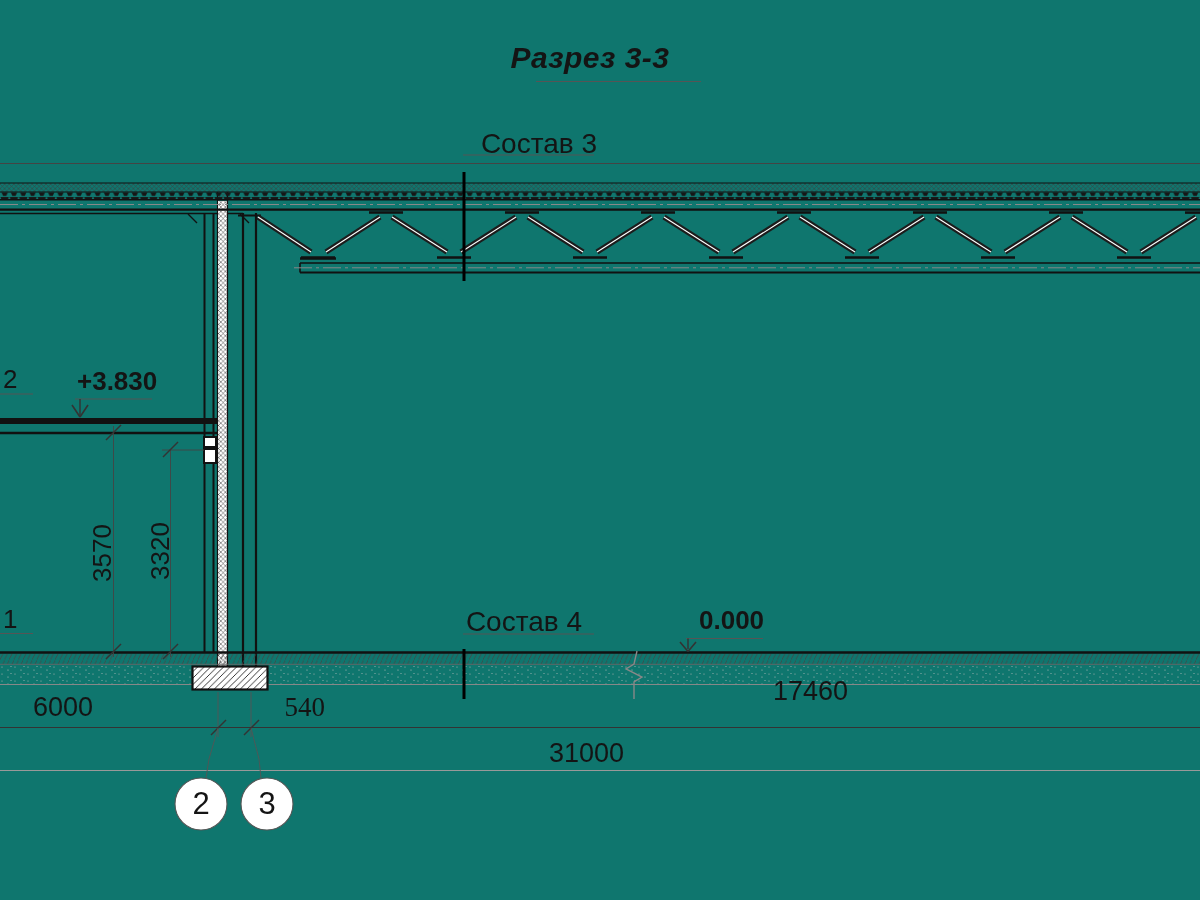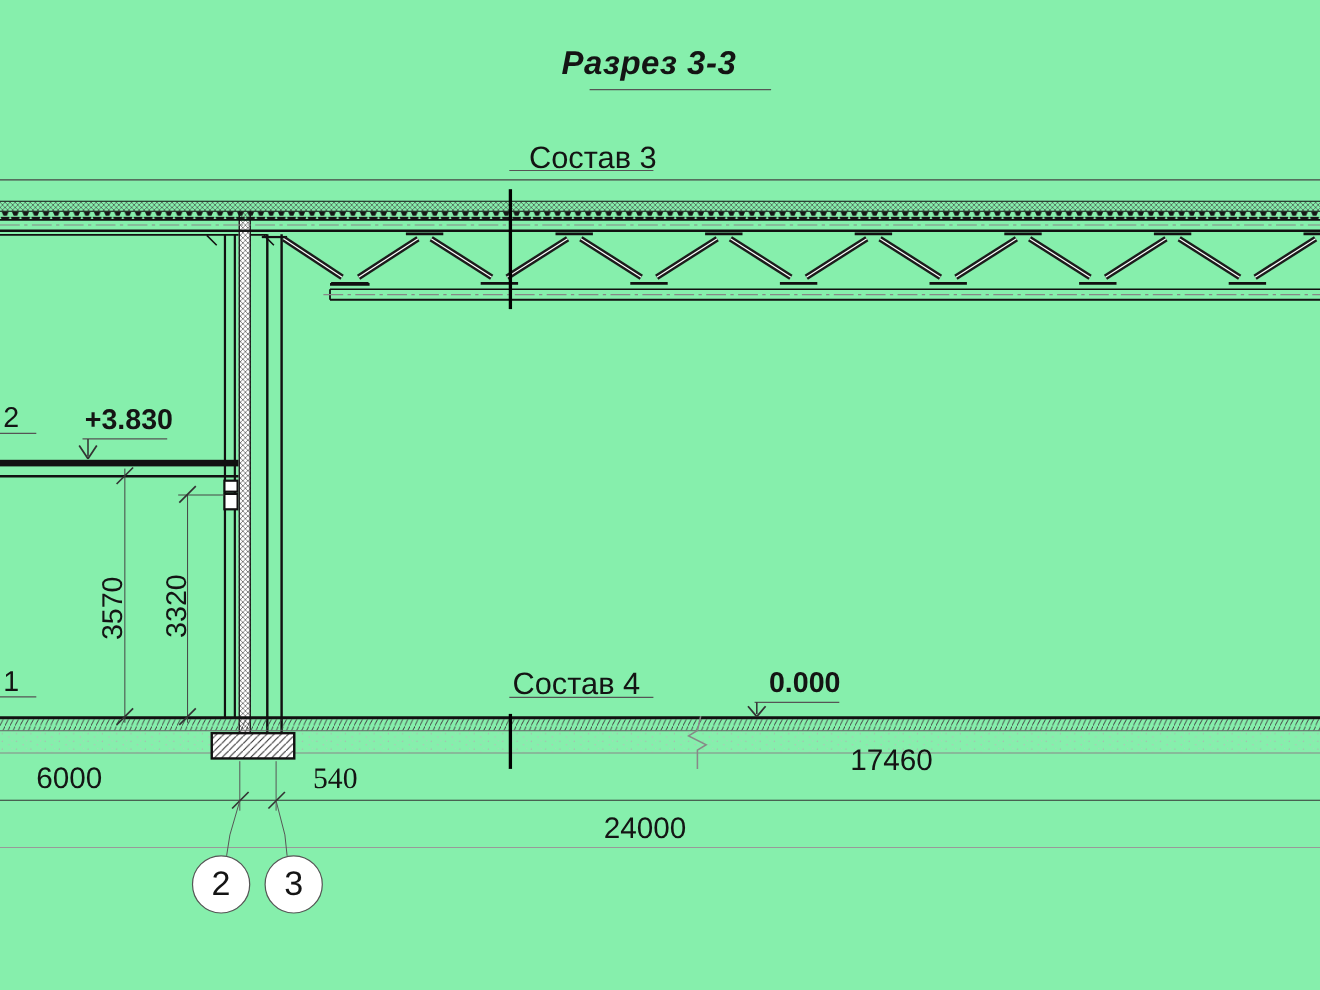--- a/index.html
+++ b/index.html
@@ -1,17 +1,17 @@
 <!DOCTYPE html>
 <html><head>
 <meta charset="utf-8">
 <style>
   html,body{margin:0;padding:0;background:#fff;}
   .stage{
-    position:relative;width:1200px;height:900px;background:#86efac;
+    position:relative;width:1200px;height:900px;background:#0f766e;
     font-family:"Liberation Sans", sans-serif;color:#111;overflow:hidden;
   }
   .stage svg{position:absolute;left:0;top:0;}
   .t{position:absolute;white-space:nowrap;line-height:1.05;color:#141414;}
   .title{font-size:30px;font-style:italic;font-weight:bold;letter-spacing:.5px;text-align:center;}
   .mark{font-size:28px;text-align:right;}
   .dim{font-size:27px;text-align:right;}
   .elev{font-size:26px;font-weight:bold;}
   .node{font-size:26px;}
   .vdim{font-size:26px;text-align:center;transform:rotate(-90deg);}
@@ -224,18 +224,18 @@
 
   <div class="t node" style="left:3px;top:366px;">2</div>
   <div class="t node" style="left:3px;top:606px;">1</div>
 
   <div class="t vdim" style="left:34px;top:538px;width:140px;height:30px;">3570</div>
   <div class="t vdim" style="left:92px;top:536px;width:140px;height:30px;">3320</div>
 
   <div class="t dim" style="left:3px;top:693px;width:90px;">6000</div>
   <div class="t dim" style="left:265px;top:693px;width:60px;font-family:Liberation Serif, serif;">540</div>
   <div class="t dim" style="left:752px;top:677px;width:96px;">17460</div>
-  <div class="t dim" style="left:528px;top:739px;width:96px;">24000</div>
+  <div class="t dim" style="left:528px;top:739px;width:96px;">31000</div>
 
   <div class="t bubble" style="left:175px;top:778px;width:52px;height:52px;">2</div>
   <div class="t bubble" style="left:241px;top:778px;width:52px;height:52px;">3</div>
 
 </div>
 
 </body></html>

